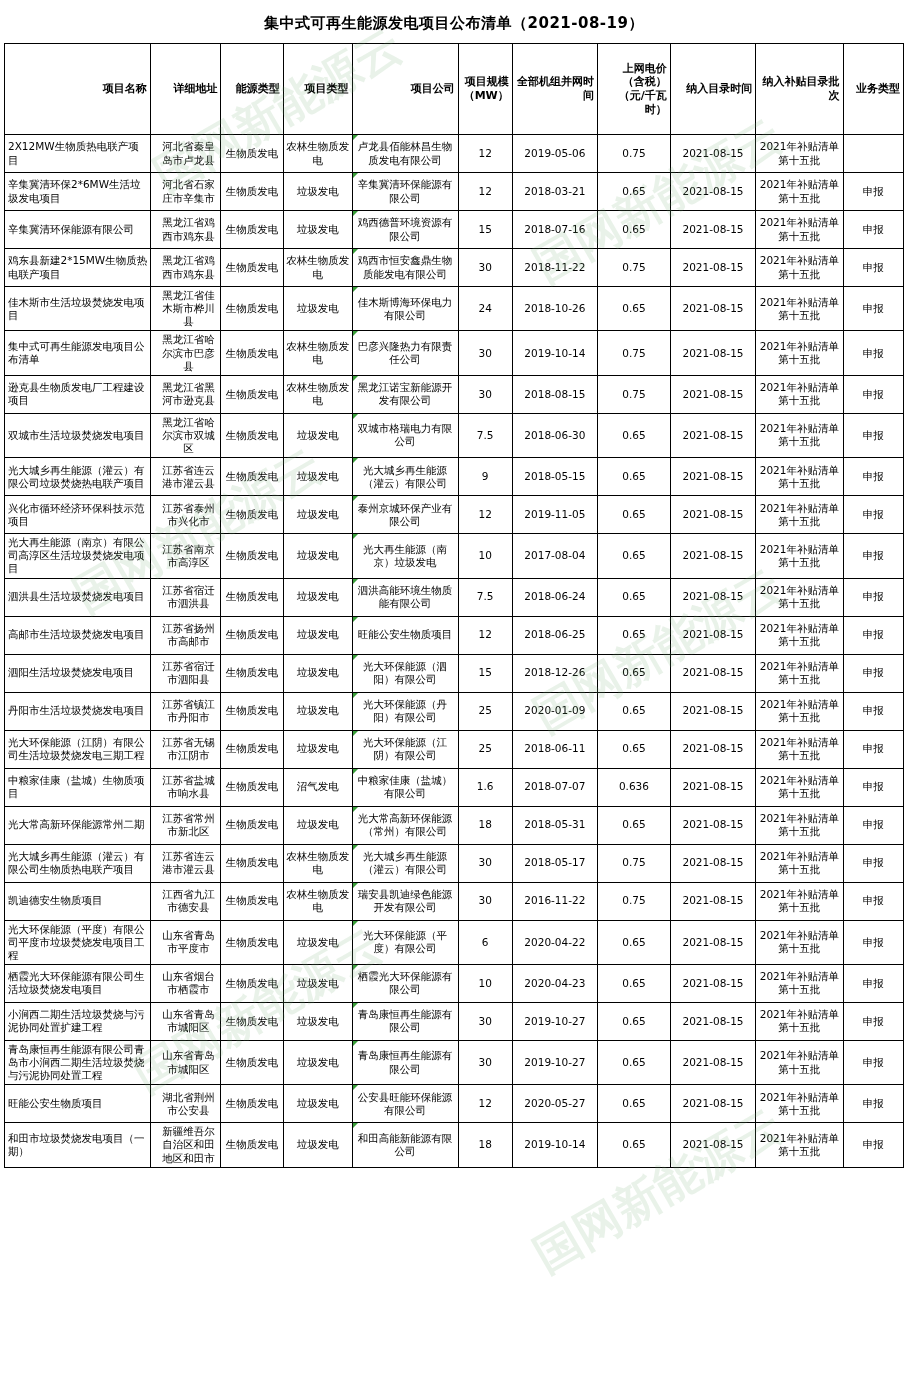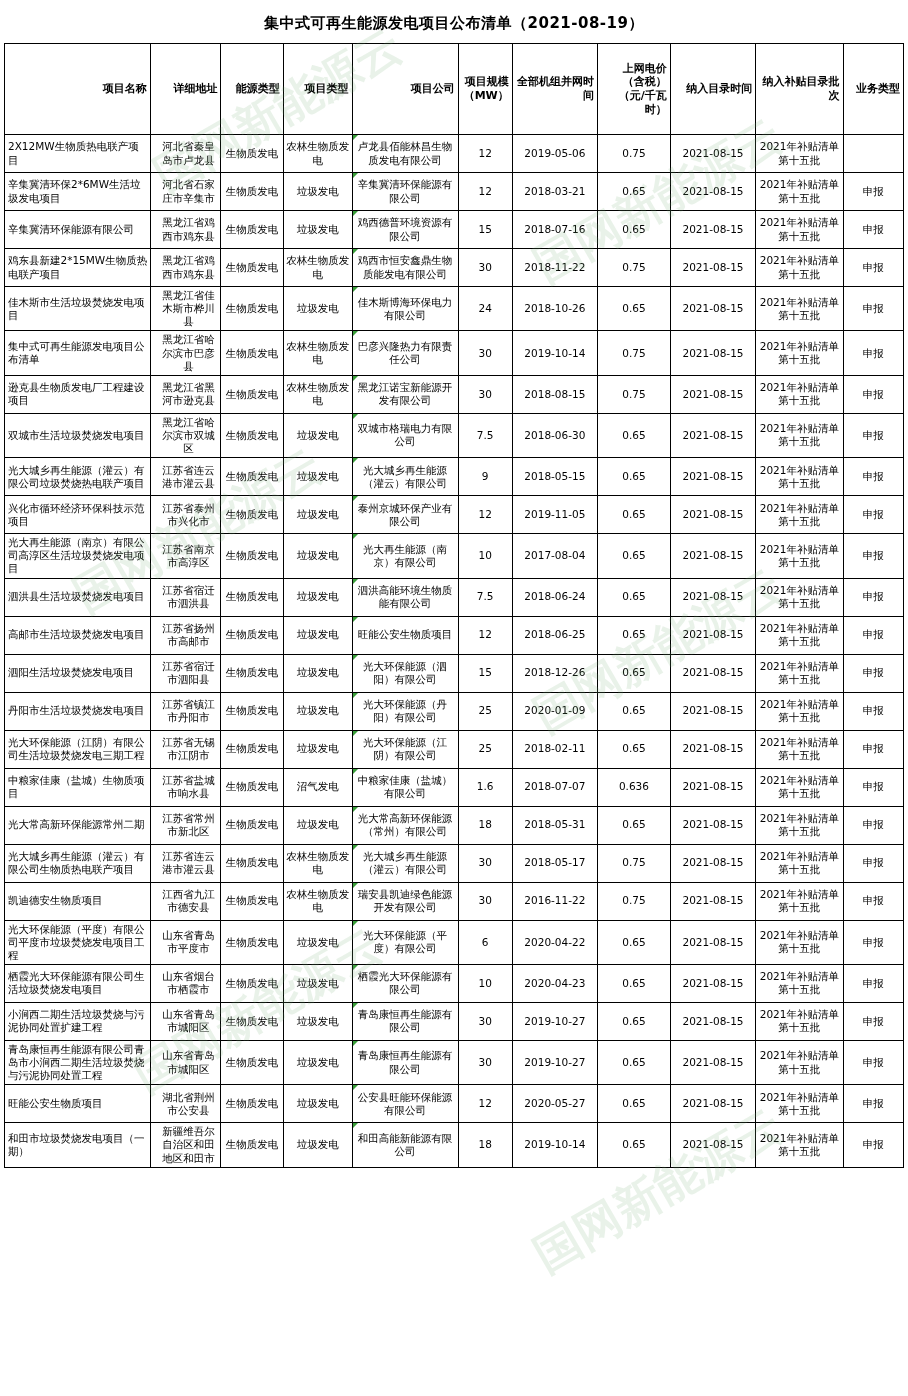--- a/index.html
+++ b/index.html
@@ -286,21 +286,21 @@
             <td>0.65</td>
             <td>2021-08-15</td>
             <td>2021年补贴清单第十五批</td>
             <td>申报</td>
           </tr>
           <tr>
             <td class="name">光大再生能源（南京）有限公司高淳区生活垃圾焚烧发电项目</td>
             <td class="addr">江苏省南京市高淳区</td>
             <td>生物质发电</td>
             <td>垃圾发电</td>
-            <td class="company corner">光大再生能源（南京）有限公司</td>
+            <td class="company corner">光大再生能源（南京）垃圾发电</td>
             <td>10</td>
             <td>2017-08-04</td>
             <td>0.65</td>
             <td>2021-08-15</td>
             <td>2021年补贴清单第十五批</td>
             <td>申报</td>
           </tr>
           <tr>
             <td class="name">泗洪县生活垃圾焚烧发电项目</td>
             <td class="addr">江苏省宿迁市泗洪县</td>
@@ -353,21 +353,21 @@
             <td>2021年补贴清单第十五批</td>
             <td>申报</td>
           </tr>
           <tr>
             <td class="name">光大环保能源（江阴）有限公司生活垃圾焚烧发电三期工程</td>
             <td class="addr">江苏省无锡市江阴市</td>
             <td>生物质发电</td>
             <td>垃圾发电</td>
             <td class="company corner">光大环保能源（江阴）有限公司</td>
             <td>25</td>
-            <td>2018-02-11</td>
+            <td>2018-06-11</td>
             <td>0.65</td>
             <td>2021-08-15</td>
             <td>2021年补贴清单第十五批</td>
             <td>申报</td>
           </tr>
           <tr>
             <td class="name">中粮家佳康（盐城）生物质项目</td>
             <td class="addr">江苏省盐城市响水县</td>
             <td>生物质发电</td>
             <td>沼气发电</td>

